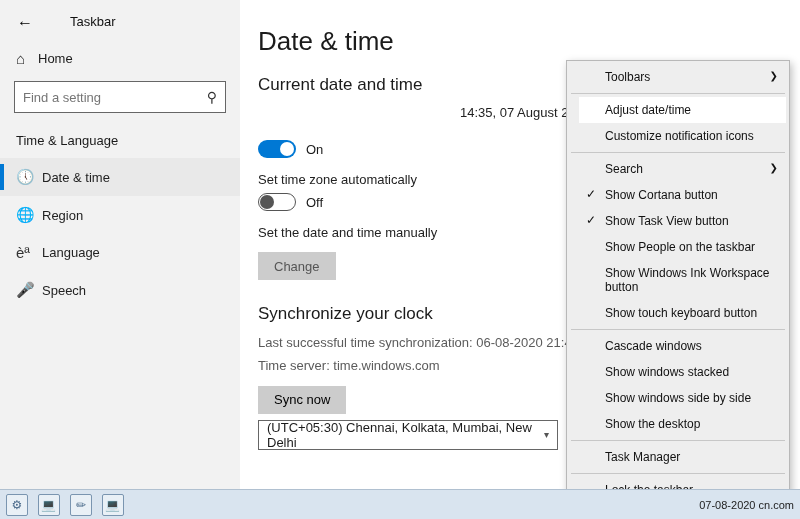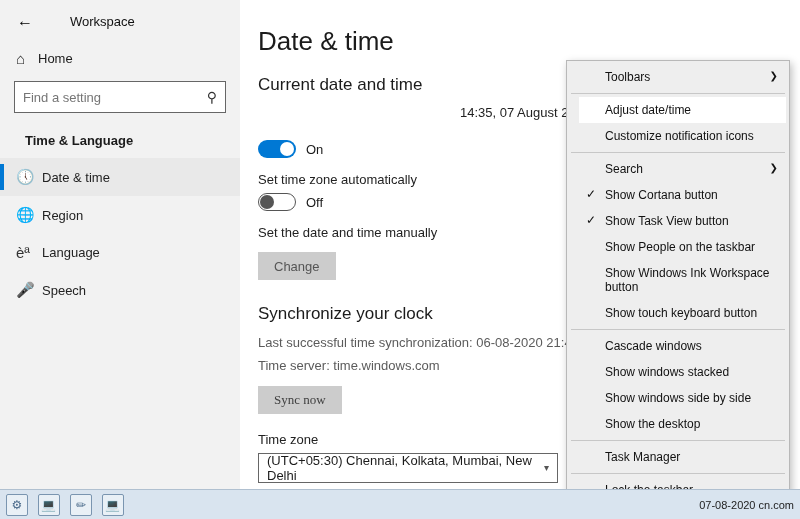--- a/index.html
+++ b/index.html
@@ -34,23 +34,22 @@
     display: flex; align-items: center;
     padding: 15px 8px;
   }
   .searchbox input {
     border: none; outline: none; flex: 1; font-size: 13px; color: #666;
     background: transparent;
   }
   .searchbox .search-icon { font-size: 14px; color: #333; }
   .sb-cat {
     padding: 10px 16px;
-    font-weight: 700;
+    font-weight: 400;
     font-size: 13px;
-    margin-left: 9px;
   }
   .sb-item {
     display: flex; align-items: center;
     padding: 10px 16px;
     font-size: 13px; color: #222;
     position: relative;
   }
   .sb-item .icon { width: 26px; text-align: left; font-size: 15px; color: #333; }
   .sb-item.active::before {
     content: "";
@@ -92,21 +91,21 @@
   .toggle-label { font-size: 13px; text-align: right; }
   .btn {
     margin-top: 6px;
     height: 28px;
     padding: 0 16px;
     background: #ccc;
     border: none;
     font-size: 13px;
     color: #555;
   }
-  .btn.enabled { color: #404040; font-family: Liberation Serif, serif; }
+  .btn.enabled { color: #000000; }
   .gray-text { color: #5b5b5b; font-size: 13px; line-height: 1.45; margin-bottom: 4px; }
   .select-box {
     margin-top: 6px;
     width: 300px;
     height: 30px;
     border: 1px solid #666;
     background: #fff;
     display: flex; align-items: center;
     padding: 0 8px;
     font-size: 13px;
@@ -168,21 +167,21 @@
   .tb-time { font-size: 11px; color: #222; }
 </style>
 </head>
 <body>
 
 <div class="window">
 
   <div class="sidebar">
     <div class="sb-header">
       <div class="sb-back">←</div>
-      <div class="sb-title">Workspace</div>
+      <div class="sb-title">Taskbar</div>
     </div>
     <div class="sb-home">
       <span class="icon">⌂</span>
       <span>Home</span>
     </div>
     <div class="searchbox">
       <input type="text" placeholder="Find a setting" style="">
       <span class="search-icon">⚲</span>
     </div>
     <div class="sb-cat">Time &amp; Language</div>
@@ -226,21 +225,20 @@
     </div>
 
     <div class="setting-label">Set the date and time manually</div>
     <button class="btn">Change</button>
 
     <h2 class="section" style="margin-top:24px">Synchronize your clock</h2>
     <div class="gray-text">Last successful time synchronization: 06-08-2020 21:43:44</div>
     <div class="gray-text">Time server: time.windows.com</div>
     <button class="btn enabled">Sync now</button>
 
-    <div class="setting-label" style="margin-top:18px">Time zone</div>
     <div class="select-box">
       <span>(UTC+05:30) Chennai, Kolkata, Mumbai, New Delhi</span>
       <span class="chev">▾</span>
     </div>
   </div>
 
   <div class="context-menu">
     <div class="cm-item">
       <span>Toolbars</span>
       <span class="chev">❯</span>

